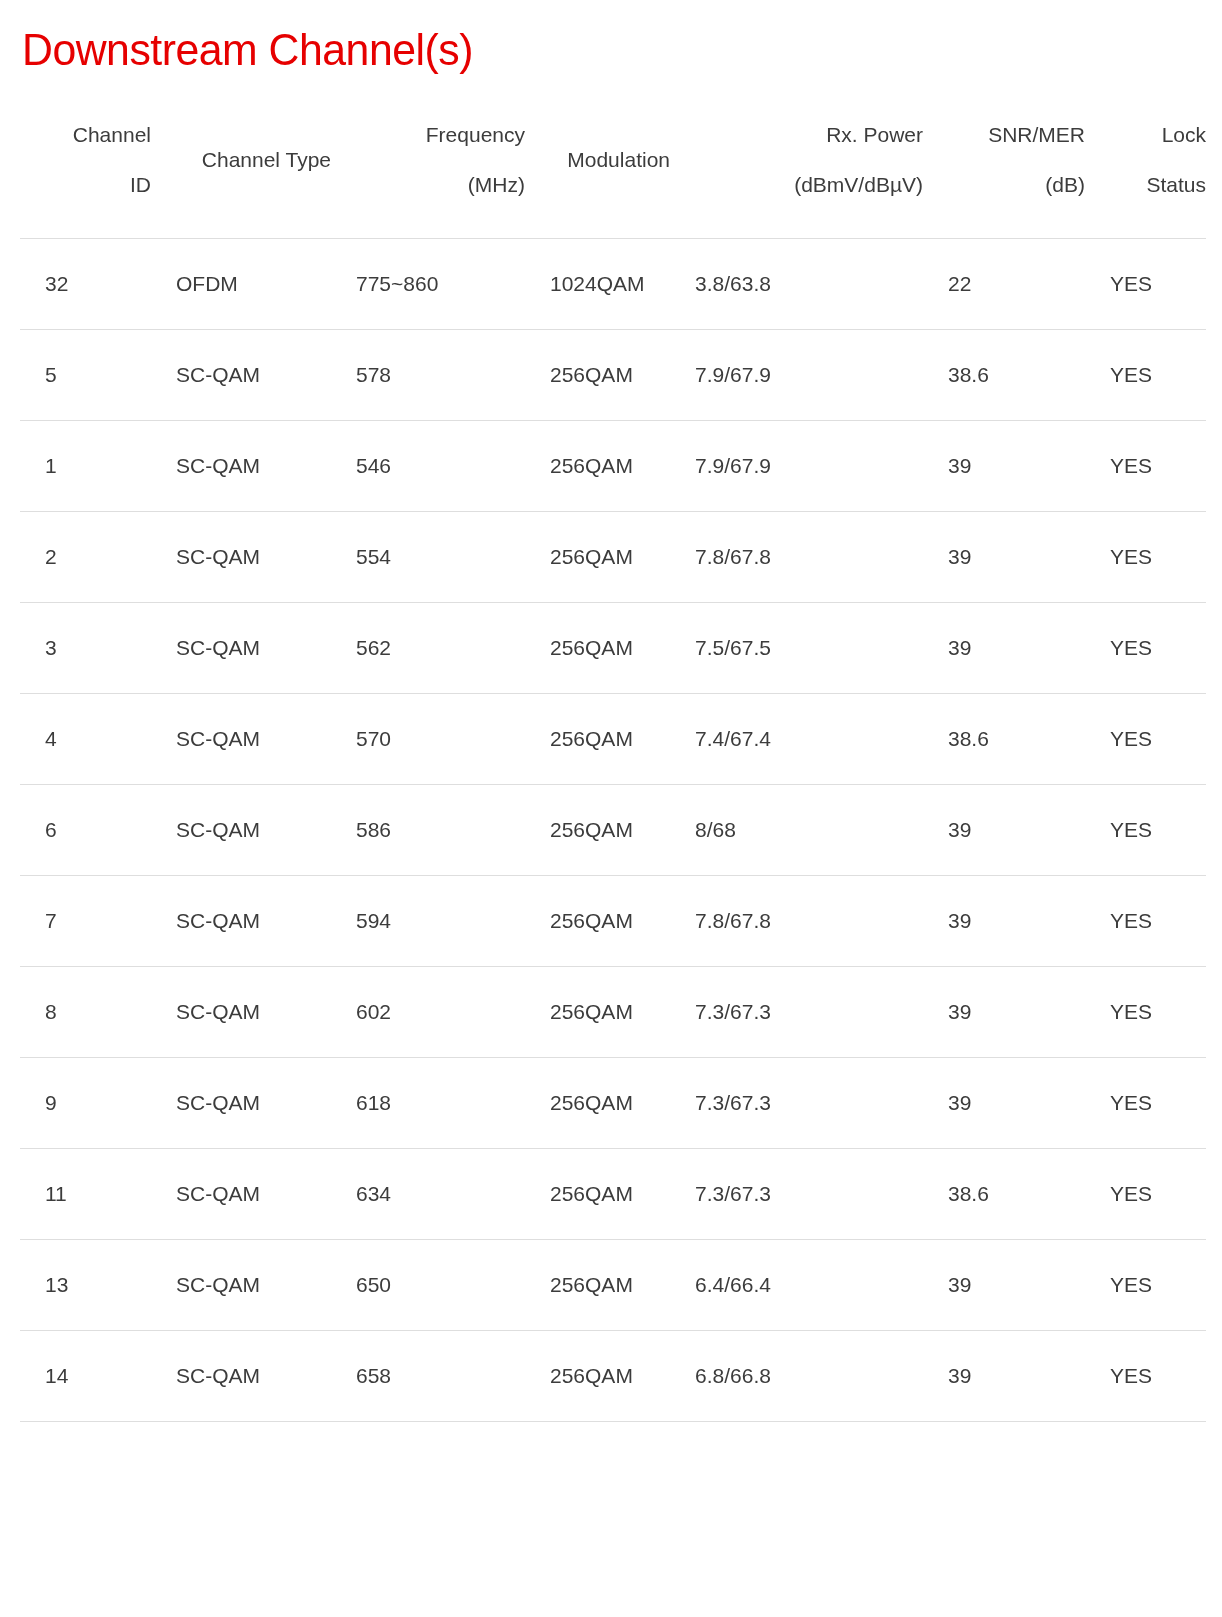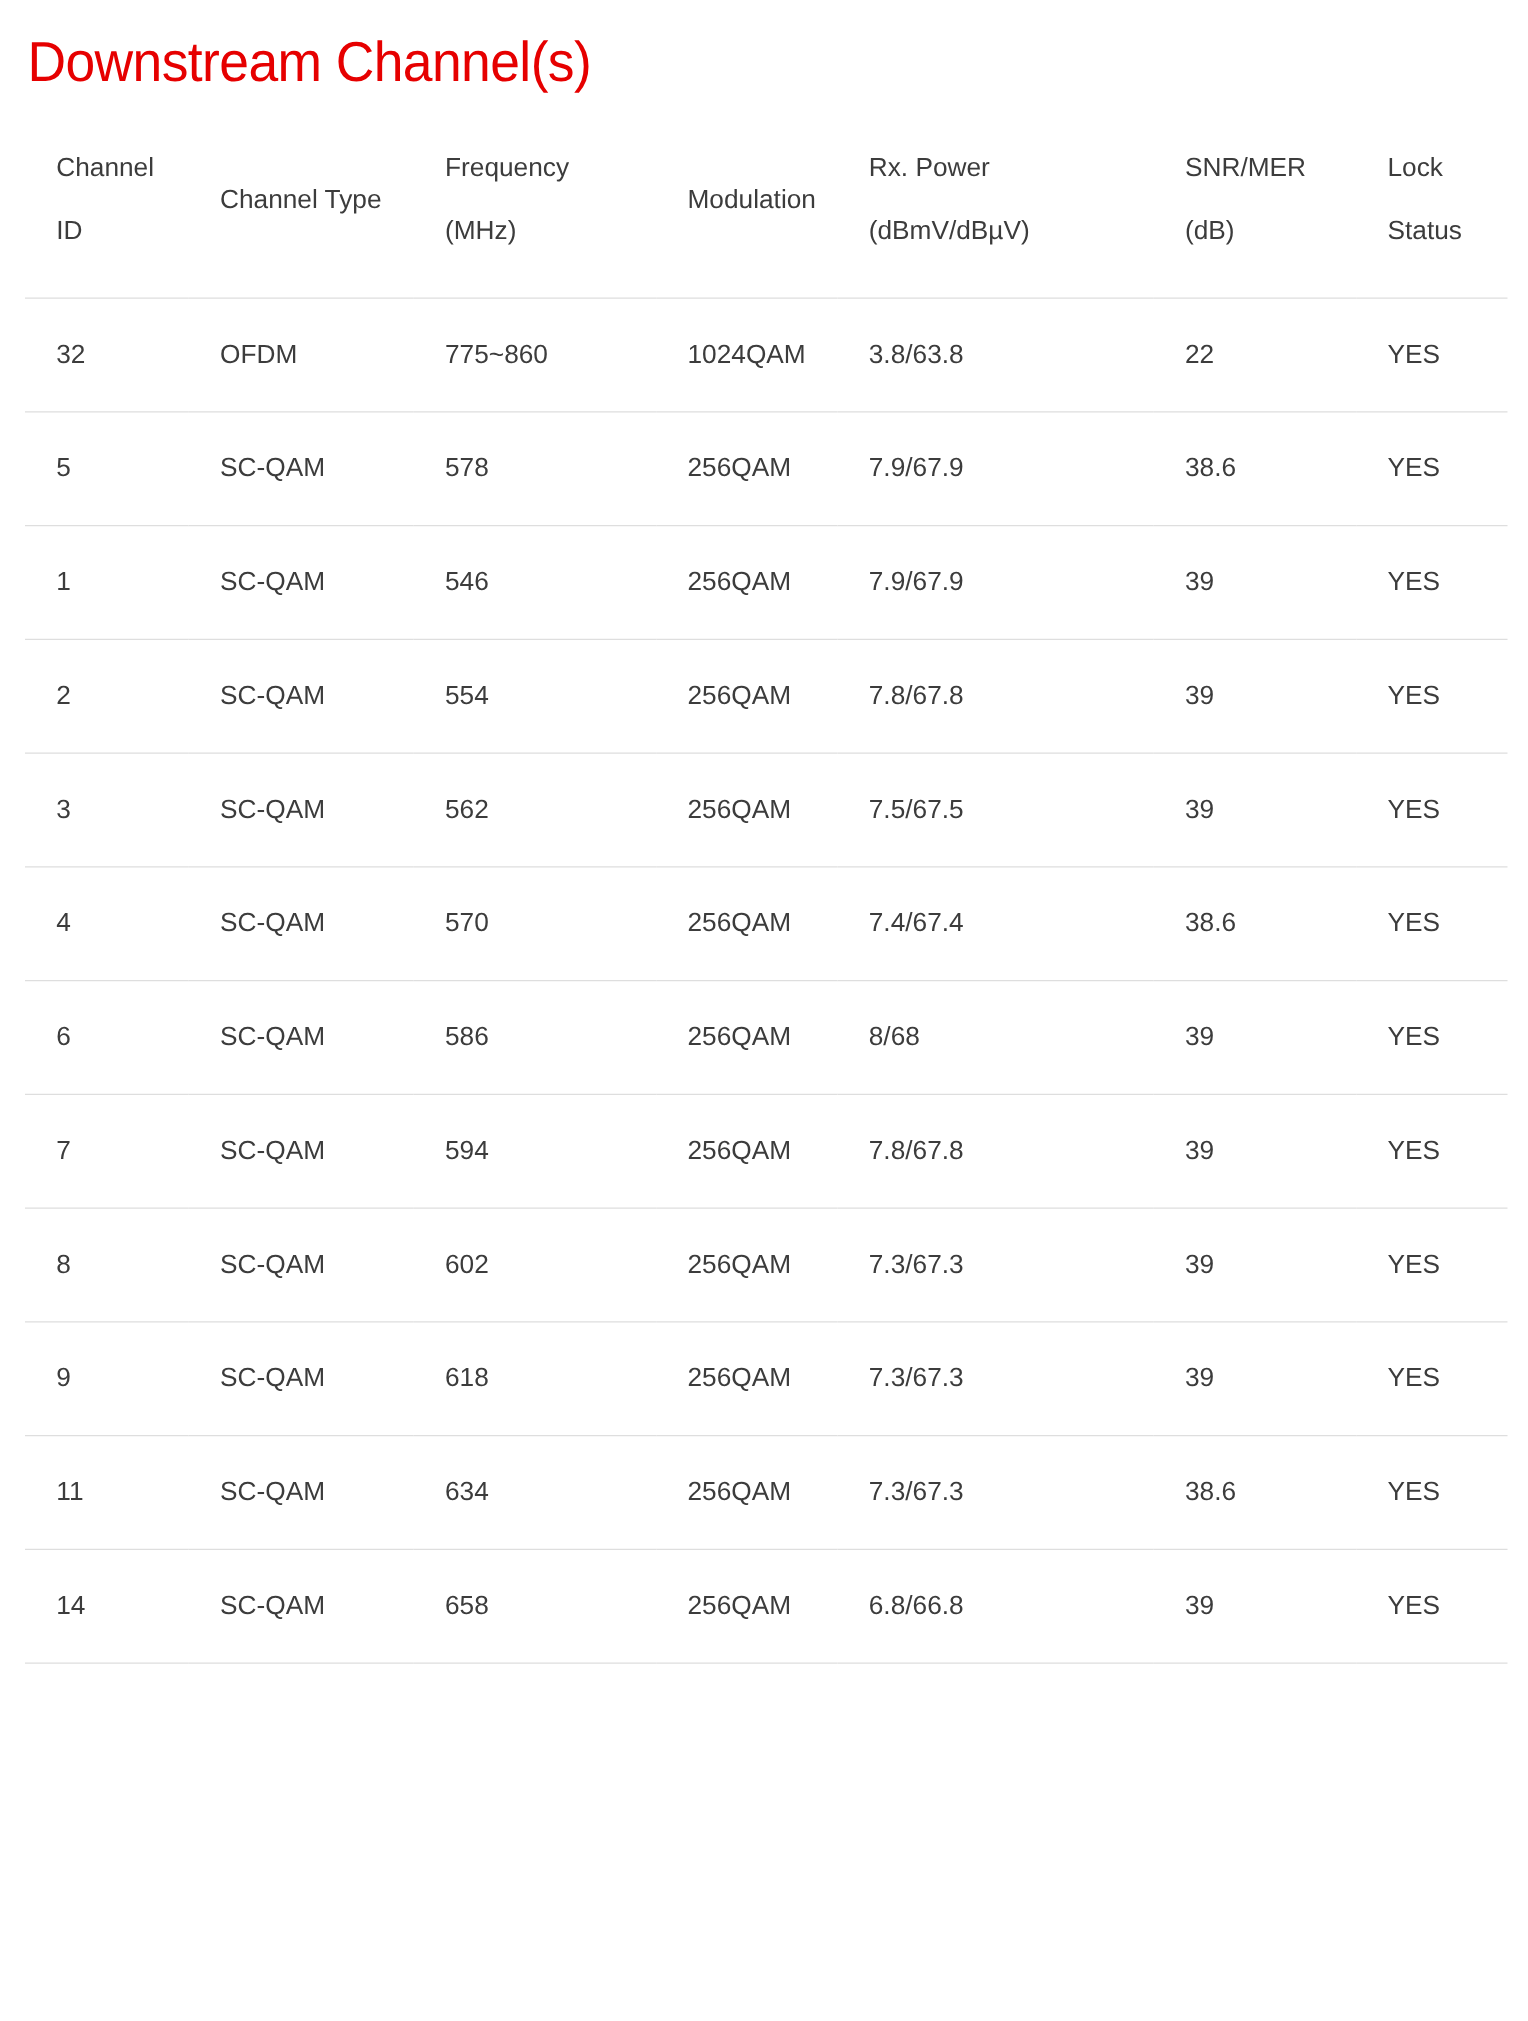--- a/index.html
+++ b/index.html
@@ -37,20 +37,21 @@
     padding: 0 0 0 25px;
     font-weight: normal;
     font-size: 21px;
     overflow: hidden;
     white-space: nowrap;
   }
   thead th {
     height: 128px;
     padding-bottom: 28px;
     vertical-align: middle;
+    text-align: right;
   }
   .th-line {
     line-height: 50px;
   }
   tbody td {
     height: 91px;
     vertical-align: middle;
     border-top: 1px solid #dedede;
     line-height: 24px;
   }
@@ -198,20 +199,29 @@
         <tr>
           <td>11</td>
           <td>SC-QAM</td>
           <td>634</td>
           <td>256QAM</td>
           <td>7.3/67.3</td>
           <td>38.6</td>
           <td>YES</td>
         </tr>
         <tr>
+          <td>13</td>
+          <td>SC-QAM</td>
+          <td>650</td>
+          <td>256QAM</td>
+          <td>6.4/66.4</td>
+          <td>39</td>
+          <td>YES</td>
+        </tr>
+        <tr>
           <td>14</td>
           <td>SC-QAM</td>
           <td>658</td>
           <td>256QAM</td>
           <td>6.8/66.8</td>
           <td>39</td>
           <td>YES</td>
         </tr>
       </tbody>
   </table>

